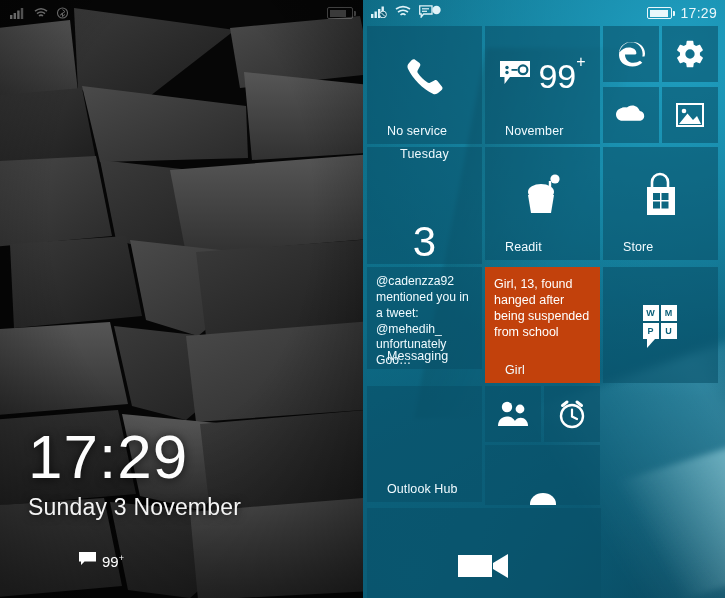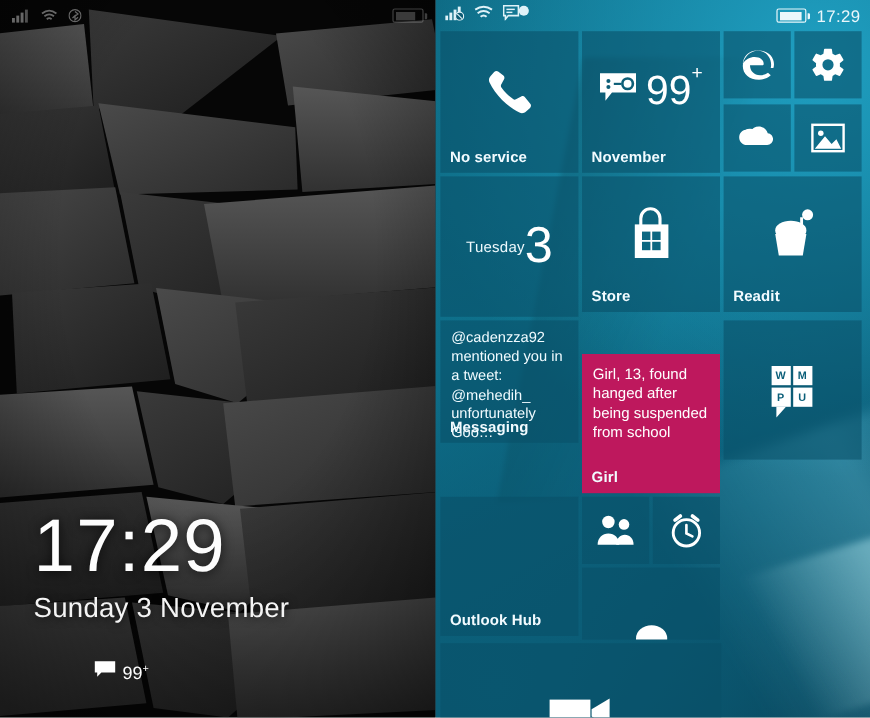--- a/index.html
+++ b/index.html
@@ -108,42 +108,42 @@
     width: 362px; padding: 0 4px 0 4px;
     display: flex; flex-wrap: wrap; align-content: flex-start;
     gap: 3px;
   }
   .tile {
     position: relative; overflow: hidden;
     background: rgba(8,80,104,.58);
     color: #ffffff;
   }
   .tile .tname {
-    position: absolute; left: 8px; bottom: 6px;
-    font-size: 12.5px; font-weight: 700; color: #f2fbff; letter-spacing: .1px;
+    position: absolute; left: 20px; bottom: 6px;
+    font-size: 12.5px; font-weight: 400; color: #f2fbff; letter-spacing: .1px;
   }
   .tile .center {
     position: absolute; inset: 0; display: flex; align-items: center; justify-content: center;
   }
   .tile .ctr-up { position: absolute; left: 0; right: 0; top: 0; bottom: 18px;
     display: flex; align-items: center; justify-content: center; }
 
   
   .r1-phone { width: 115px; height: 118px; }
   .r1-msg   { width: 115px; height: 118px; }
   .r1-small { width: 56px;  height: 56px; }
 
   .t-cal { width: 115px; height: 117px; }
   .t-mail{ width: 234px; height: 117px; }
 
   .t-store { width: 115px; height: 113px; }
   .t-readit{ width: 115px; height: 113px; }
   .t-tweet { width: 115px; height: 102px; }
 
-  .t-news  { width: 115px; height: 116px; background: #be185d; margin-top: 28px; }
+  .t-news  { width: 115px; height: 116px; background: #c2410c; }
   .t-wmpu  { width: 115px; height: 116px; }
   .t-insider{width: 115px; height: 116px; }
 
   .t-people{ width: 56px; height: 56px; }
   .t-alarm { width: 56px; height: 56px; }
   .t-camera{ width: 234px; height: 116px; }
   .t-bottom{ width: 115px; height: 60px; }
 
   .news-head {
     position: absolute; left: 9px; right: 7px; top: 9px;
@@ -151,22 +151,22 @@
   }
   .tweet-body {
     position: absolute; left: 9px; right: 5px; top: 7px;
     font-size: 12.2px; line-height: 1.3; color: #f0fbff;
   }
   .insider-body {
     position: absolute; left: 9px; right: 7px; top: 9px;
     font-size: 12.5px; line-height: 1.3; color: #f3fcff;
   }
 
-  .cal-wrap { position: absolute; inset: 0; display: flex; flex-direction: row;
-    align-items: center; justify-content: center; }
+  .cal-wrap { position: absolute; inset: 0; display: flex; flex-direction: column;
+    align-items: center; justify-content: space-between; }
   .cal-day { font-size: 12.5px; color: #eef9fd; letter-spacing: .2px; }
   .cal-num { font-size: 42px; font-weight: 200; color: #ffffff; line-height: 1.05; margin-top: -2px; }
 
   .msg-row { display: flex; align-items: flex-start; gap: 7px; }
   .msg-count { font-size: 34px; font-weight: 300; color: #fff; line-height: .95; }
   .msg-count sup { font-size: 16px; font-weight: 400; top: -.55em; position: relative; }
 
   .wmpu {
     width: 36px; height: 40px; position: relative;
   }
@@ -390,49 +390,49 @@
       </div>
 
       <div class="tile t-cal">
         <div class="cal-wrap">
           <div class="cal-day">Tuesday</div>
           <div class="cal-num">3</div>
         </div>
       </div>
 
 
+      <div class="tile t-readit">
+        <div class="ctr-up">
+          <svg width="48" height="48" viewBox="0 0 48 48">
+            <circle cx="36" cy="8" r="4.6" fill="#fff"></circle>
+            <path d="M31 10 L31 19" stroke="#fff" stroke-width="2.4" fill="none"></path>
+            <ellipse cx="22" cy="21" rx="13" ry="8" fill="#fff"></ellipse>
+            <path d="M9 24 L12 42 L32 42 L35 24 Z" fill="#fff"></path>
+            <path d="M9 24 L22 28 L35 24" fill="#0e6c88" opacity="0"></path>
+          </svg>
+        </div>
+        <div class="tname">Readit</div>
+      </div>
+
       <div class="tile t-store">
         <div class="ctr-up">
           <svg width="42" height="46" viewBox="0 0 42 46">
             <path d="M12 16 V10 a8 8 0 0 1 16 0 V16" stroke="#fff" stroke-width="2.6" fill="none"></path>
             <rect x="7" y="15" width="28" height="28" fill="#fff"></rect>
             <g fill="#0d6781">
               <rect x="13" y="21" width="7" height="7"></rect>
               <rect x="21.5" y="21" width="7" height="7"></rect>
               <rect x="13" y="29.5" width="7" height="7"></rect>
               <rect x="21.5" y="29.5" width="7" height="7"></rect>
             </g>
           </svg>
         </div>
         <div class="tname">Store</div>
       </div>
 
-      <div class="tile t-readit">
-        <div class="ctr-up">
-          <svg width="48" height="48" viewBox="0 0 48 48">
-            <circle cx="36" cy="8" r="4.6" fill="#fff"></circle>
-            <path d="M31 10 L31 19" stroke="#fff" stroke-width="2.4" fill="none"></path>
-            <ellipse cx="22" cy="21" rx="13" ry="8" fill="#fff"></ellipse>
-            <path d="M9 24 L12 42 L32 42 L35 24 Z" fill="#fff"></path>
-            <path d="M9 24 L22 28 L35 24" fill="#0e6c88" opacity="0"></path>
-          </svg>
-        </div>
-        <div class="tname">Readit</div>
-      </div>
-
       <div class="tile t-tweet">
         <div class="tweet-body">@cadenzza92 mentioned you in a tweet: @mehedih_ unfortunately Goo…</div>
         <div class="tname">Messaging</div>
       </div>
 
       <div class="tile t-news">
         <div class="news-head">Girl, 13, found hanged after being suspended from school</div>
         <div class="tname">Girl</div>
       </div>
 

